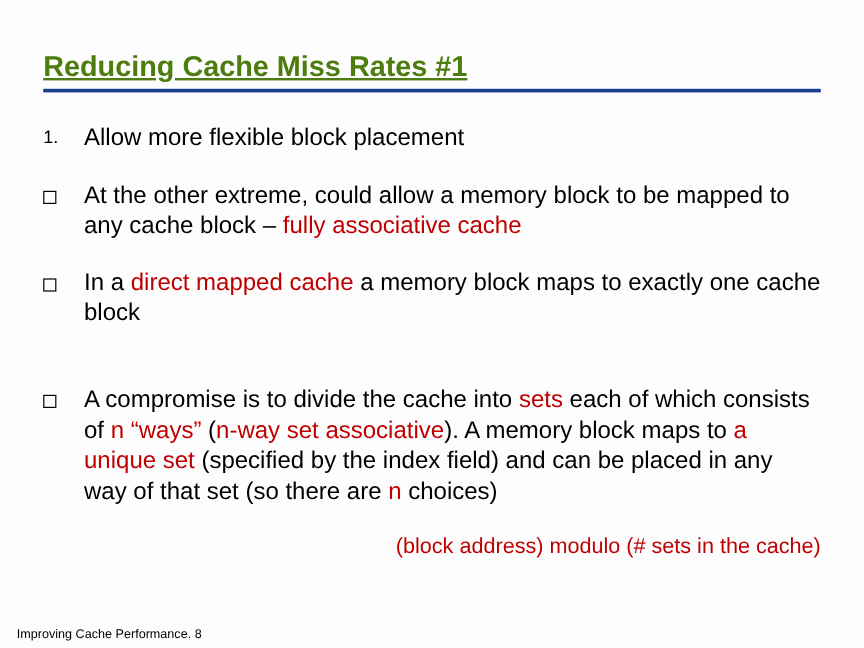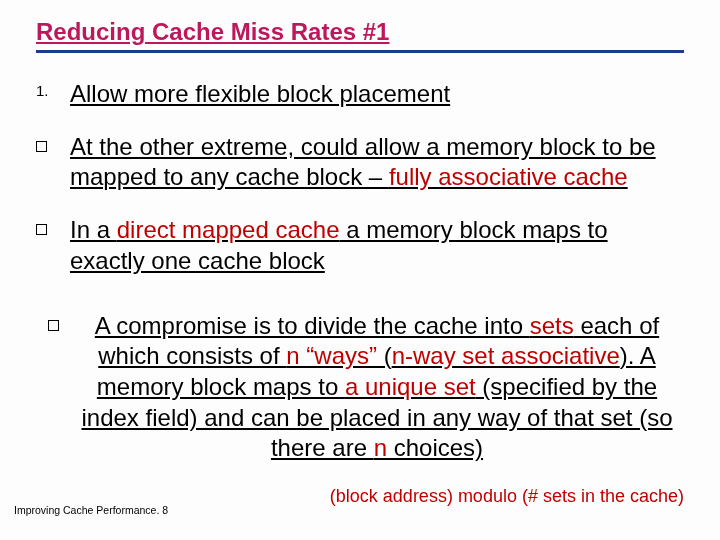--- a/index.html
+++ b/index.html
@@ -11,64 +11,64 @@
     position: relative;
     overflow: hidden;
   }
   .slide {
     padding: 18px 36px 0 36px;
   }
   .title {
     font-size: 24px;
     font-weight: bold;
     text-decoration: underline;
-    color: #be185d;
+    color: #4d7c0f;
     border-bottom: 3px solid #1a3d8f;
     padding-bottom: 4px;
     margin-bottom: 26px;
+    margin-top: 24px;
   }
   .item {
     display: flex;
     margin-bottom: 22px;
   }
-  .item.extra-gap { margin-top: 34px; text-align: center; }
+  .item.extra-gap { margin-top: 46px; }
   .marker {
     flex: 0 0 34px;
     font-size: 15px;
     color: #000;
     padding-top: 3px;
   }
   .marker.box {
     flex: 0 0 34px;
     padding-top: 6px;
   }
   .box-icon {
     width: 11px;
     height: 11px;
     border: 1.5px solid #000;
     display: inline-block;
   }
   .content {
     flex: 1;
-    font-size: 24px;
+    font-size: 20px;
     line-height: 1.28;
     color: #000;
-    text-decoration: underline;
   }
   .red { color: #c00000; }
   .formula {
     text-align: right;
     font-size: 18px;
     color: #c00000;
     margin-top: 4px;
     margin-left: 40px;
   }
   .footer {
     position: absolute;
-    bottom: 24px;
+    bottom: 5px;
     left: 14px;
     font-size: 10.5px;
     color: #000;
   }
 </style>
 </head>
 <body>
 
 <div class="slide">
   <div class="title">Reducing Cache Miss Rates #1</div>

